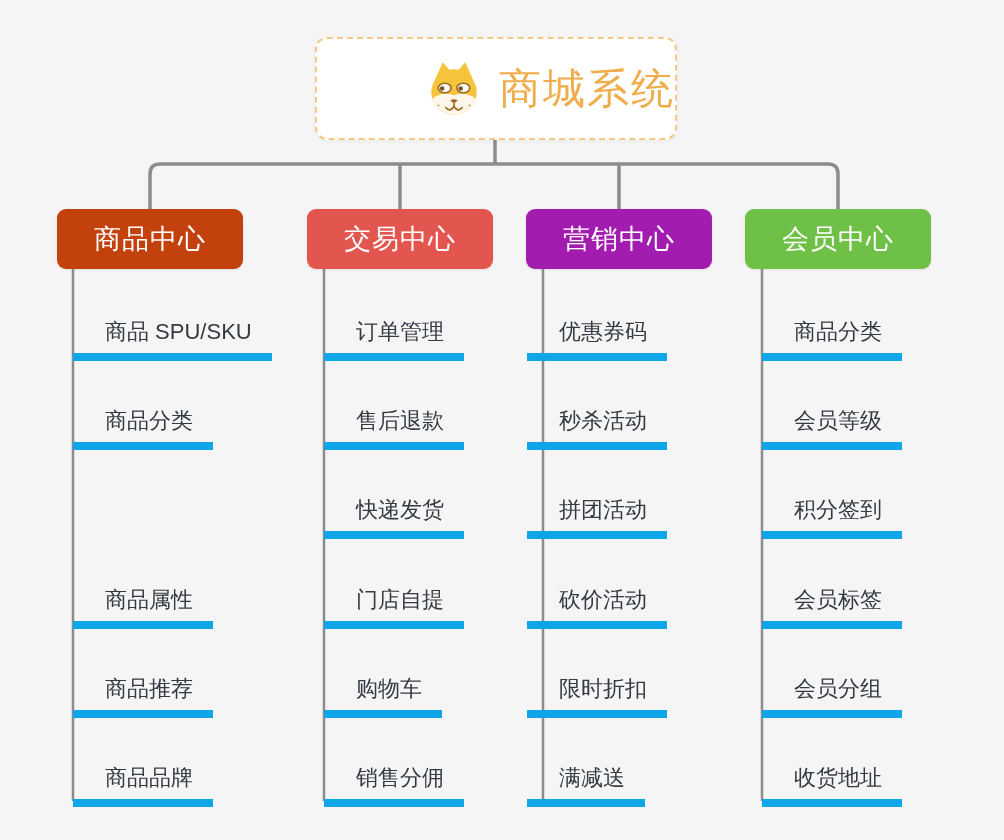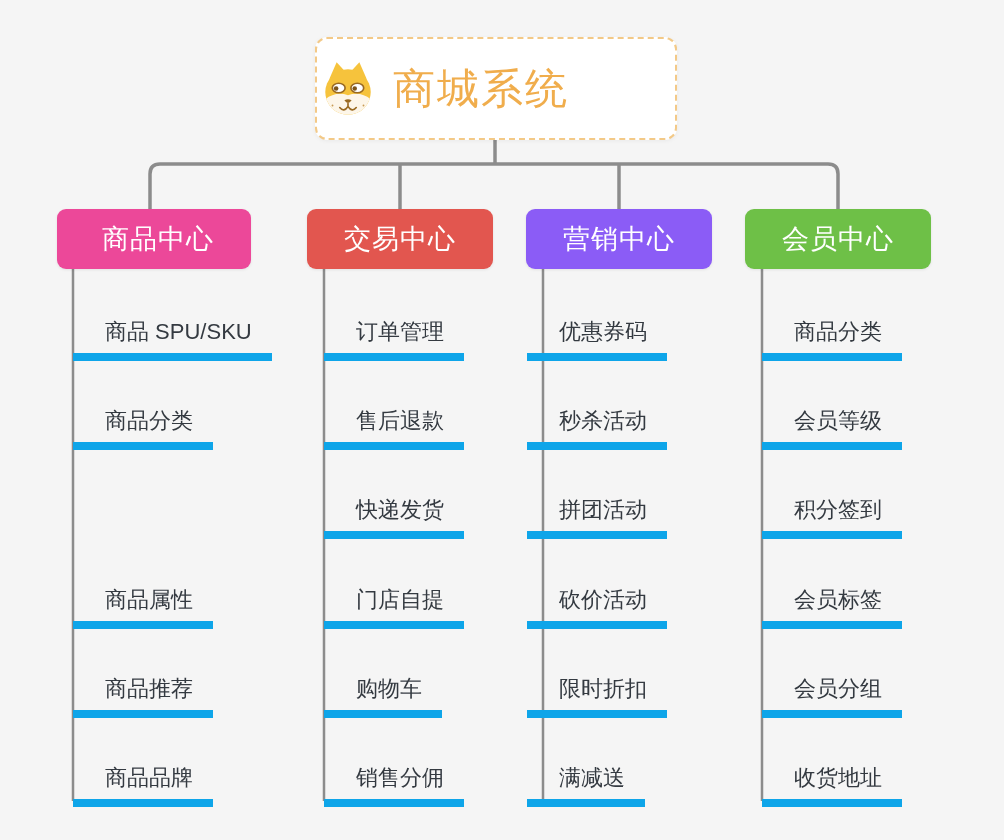--- a/index.html
+++ b/index.html
@@ -20,21 +20,21 @@
   }
   
   .root-node {
     position:absolute;
     left:315px; top:37px;
     width:362px; height:103px;
     box-sizing:border-box;
     background:#ffffff;
     border:2px dashed #f3c987;
     border-radius:12px;
-    display:flex; align-items:center; justify-content:flex-start;
+    display:flex; align-items:center; justify-content:flex-end;
     gap:14px;
     box-shadow:0 1px 4px rgba(0,0,0,0.05);
   }
   .root-title {
     font-size:42px;
     color:#f0ad4c;
     letter-spacing:2px;
     white-space:nowrap;
   }
   .dog { width:62px; height:62px; display:block; }
@@ -123,23 +123,23 @@
 
         <path d="M30 44 V47 M22 48 Q26 53 30 47 Q34 53 38 48" fill="none" stroke="#9a6a22" stroke-width="1.6" stroke-linecap="round"></path>
 
         <circle cx="15" cy="46" r="0.9" fill="#c79b55"></circle>
         <circle cx="45" cy="46" r="0.9" fill="#c79b55"></circle>
       </svg>
     </span>
     <span class="root-title">商城系统</span>
   </div>
 
-  <div class="branch b0" style="background: #ec4899; padding-left: 8px;">商品中心</div>
+  <div class="branch b0" style="background: #c2410c;">商品中心</div>
   <div class="branch b1" style="background: rgb(226, 86, 79);">交易中心</div>
-  <div class="branch b2" style="background: #8b5cf6;">营销中心</div>
+  <div class="branch b2" style="background: #a21caf;">营销中心</div>
   <div class="branch b3" style="background: rgb(110, 192, 71);">会员中心</div>
 
   <div class="item c0 r0">商品 SPU/SKU</div>
   <div class="item c0 r1">商品分类</div>
   <div class="item c0 r3">商品属性</div>
   <div class="item c0 r4">商品推荐</div>
   <div class="item c0 r5">商品品牌</div>
 
   <div class="item c1 r0">订单管理</div>
   <div class="item c1 r1">售后退款</div>

